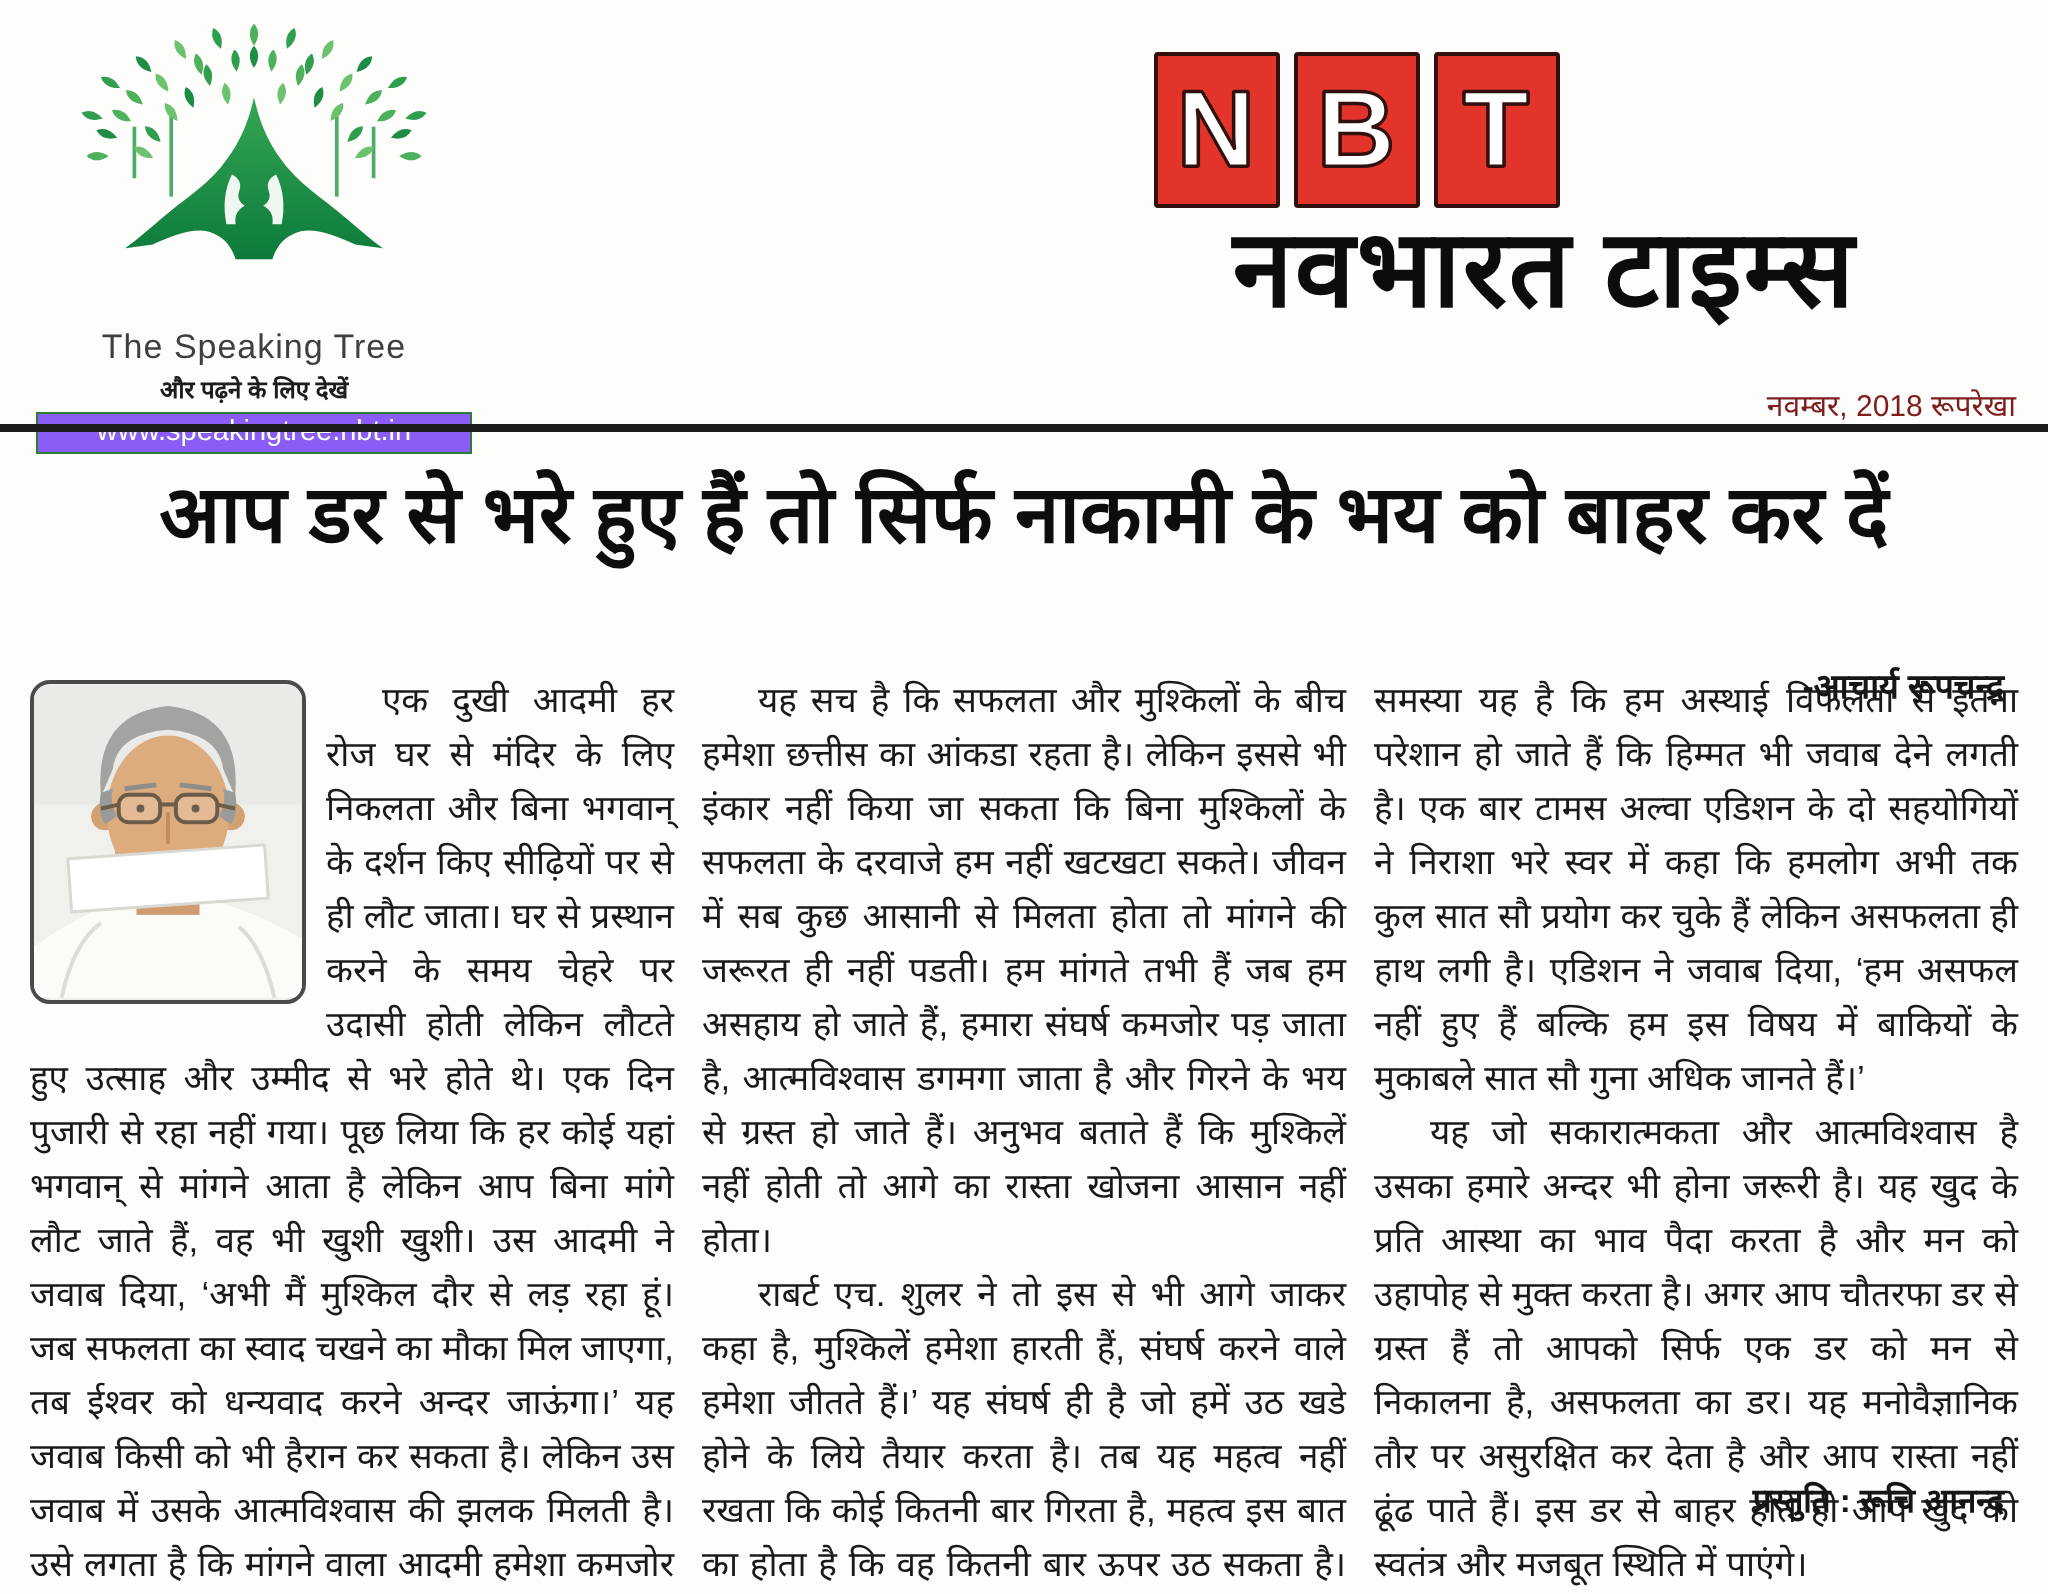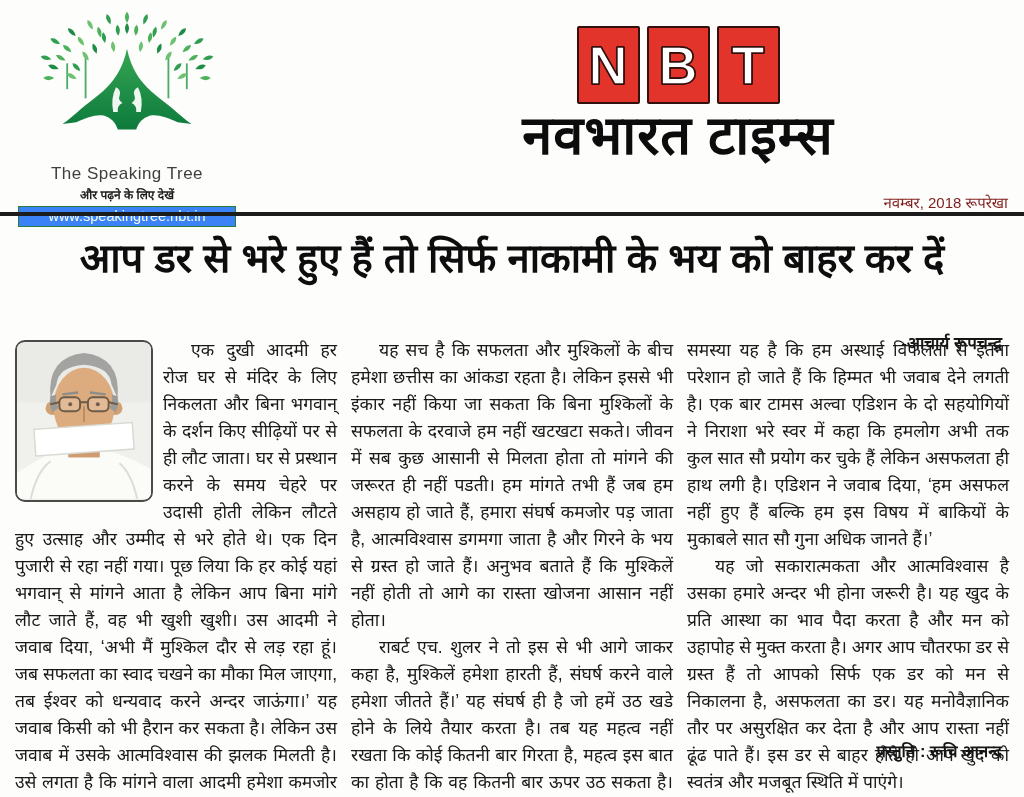--- a/index.html
+++ b/index.html
@@ -7,33 +7,33 @@
     position:relative;width:1024px;height:797px;margin:0 auto;
     background:#fdfdfb;overflow:hidden;
     font-family:"Liberation Sans","DejaVu Sans",sans-serif;
     color:#1f1f1f;
   }
   
   .logo-block{position:absolute;left:18px;top:10px;width:218px;text-align:center;}
   .logo-tree{display:block;margin:0 auto;}
   .logo-name{font-size:17px;color:#3f3f3f;letter-spacing:.5px;margin-top:16px;}
   .logo-tagline{font-size:12px;color:#1d1d1d;font-weight:bold;margin-top:2px;}
-  .logo-banner{margin-top:3px;background:#3b82f6;color:#f6fff1;font-size:14.5px;
+  .logo-banner{margin-top:3px;background:#8b5cf6;color:#f6fff1;font-size:14.5px;
     padding:1px 0 2px;border:1px solid #2d7d3a;}
   .nbt-block{position:absolute;left:428px;top:26px;width:500px;text-align:center;}
   .nbt-letters{display:flex;justify-content:center;gap:7px;}
   .nbt-letter{
     width:59px;height:74px;background:#e2342b;border:2px solid #31100d;border-radius:2px;
     display:flex;align-items:center;justify-content:center;
     color:#ffffff;font-size:54px;font-weight:800;
     -webkit-text-stroke:1.5px #31100d;
     text-shadow:-1px 0 #31100d,1px 0 #31100d,0 -1px #31100d,0 1px #31100d;
   }
   .nbt-paper-name{font-size:54px;font-weight:bold;color:#0c0c0c;margin-top:2px;
-    letter-spacing:1px;line-height:1.1;}
+    letter-spacing:1px;line-height:1.1;text-align:right;}
   .edition-line{position:absolute;right:16px;top:192px;font-size:15px;color:#7f1d1d;}
   .head-rule{position:absolute;left:0;right:0;top:212px;height:4px;background:#1c1c1c;}
   
   .headline{position:absolute;left:8px;right:8px;top:232px;text-align:center;
     font-size:40px;font-weight:bold;color:#0d0d0d;line-height:1.3;}
   .byline{position:absolute;right:22px;top:303px;font-size:17px;font-weight:bold;color:#161616;margin-top:28px;}
   
   .body-columns{position:absolute;left:15px;top:337px;width:994px;display:flex;gap:14px;}
   .col{width:322px;font-size:17.5px;line-height:27px;text-align:justify;color:#191919;}
   .col p{margin:0;}

